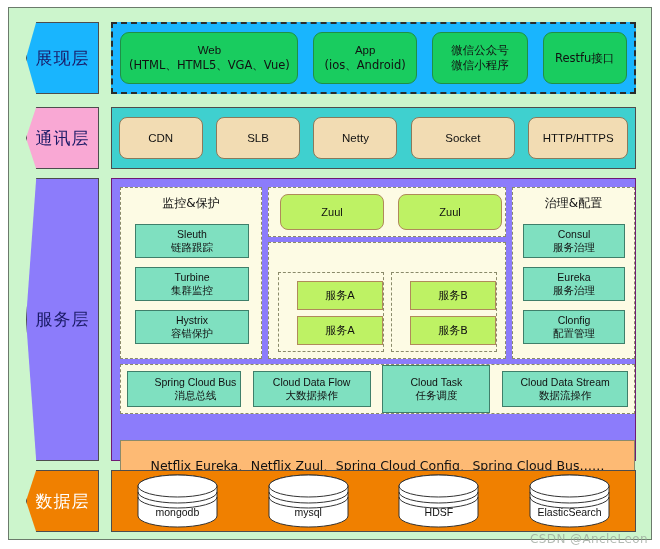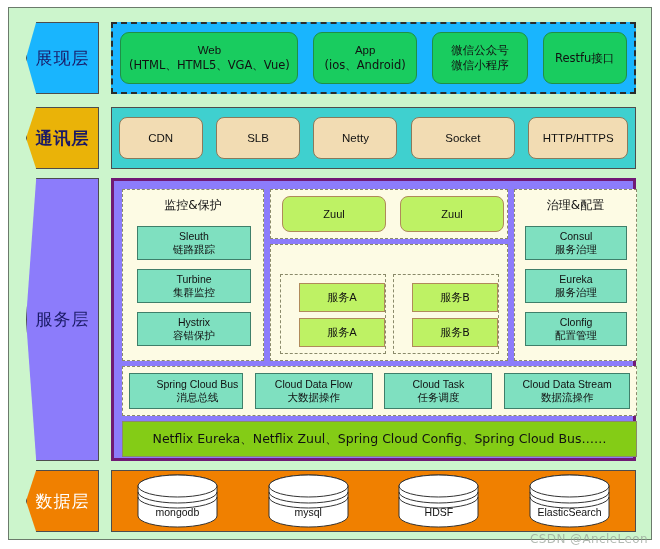--- a/index.html
+++ b/index.html
@@ -40,21 +40,21 @@
     box-sizing:border-box;
     display:flex;align-items:center;justify-content:center;
     color:#1a1a66;
     font-size:17px;
     letter-spacing:1px;
     border:1px solid #4d4d4d;
     clip-path:polygon(14% 0%, 100% 0%, 100% 100%, 14% 100%, 0% 50%);
     font-family:"DejaVu Sans","Liberation Sans",sans-serif;
   }
   .tag-blue{background:#19b5fe;}
-  .tag-teal{background:#eab308;font-weight:bold;}
+  .tag-teal{background:#f9a8d4;}
   .tag-purple{background:#8c7cfb;}
   .tag-orange{background:#f08000;}
 
   .tag-orange .tag-text{color:#ffffff;}
 
   .tag-text{pointer-events:none;}
 
   
   .pane{
     position:relative;
@@ -65,21 +65,21 @@
     border:2px dashed #2b2b2b;
     display:flex;align-items:center;justify-content:space-around;
   }
   .pane-comm{
     background:#3fd0cf;
     border:1px solid #4d4d4d;
     display:flex;align-items:center;justify-content:space-around;
   }
   .pane-service{
     background:#8c7cfb;
-    border:3px solid #701a75;
+    border:1px solid #701a75;
     box-sizing:border-box;
     padding:5px;
   }
   .pane-data{
     background:#f08000;
     border:1px solid #4d4d4d;
     display:flex;align-items:center;justify-content:space-around;
   }
 
   
@@ -152,26 +152,27 @@
   }
   .peach-round{border-radius:8px;}
   .dash-sub{
     position:absolute;
     border:1px dashed #8a8a6a;
     box-sizing:border-box;
     background:transparent;
   }
   .summary-bar{
     position:absolute;
-    background:#84cc16;
+    background:#fdba74;
     border:1px solid #8a8a6a;
-    display:flex;align-items:center;justify-content:center;
+    display:flex;align-items:flex-end;justify-content:center;
     font-size:12.5px;color:#111;
     box-sizing:border-box;
     font-family:"DejaVu Sans","Liberation Sans",sans-serif;
+    margin-top:21px;
   }
 
   
   .cyl{
     position:relative;
     width:83px;height:56px;
   }
   .cyl svg{display:block;}
   .cyl .cyl-label{
     position:absolute;
@@ -315,21 +316,21 @@
 
         <div class="cream-box" style="left:3px;top:180px;width:515px;height:50px;display:flex;align-items:center;justify-content:space-around;">
           <div class="mint-box" style="width:114px;height:36px;padding-left:23px;">
             <span>Spring Cloud Bus</span>
             <span class="cjk">消息总线</span>
           </div>
           <div class="mint-box" style="width:118px;height:36px;">
             <span>Cloud Data Flow</span>
             <span class="cjk">大数据操作</span>
           </div>
-          <div class="mint-box" style="width:108px;height:36px;">
+          <div class="mint-box" style="width:108px;height:48px;">
             <span>Cloud Task</span>
             <span class="cjk">任务调度</span>
           </div>
           <div class="mint-box" style="width:126px;height:36px;">
             <span>Cloud Data Stream</span>
             <span class="cjk">数据流操作</span>
           </div>
         </div>
 
         <div class="summary-bar" style="left:3px;top:235px;width:515px;height:36px;">

